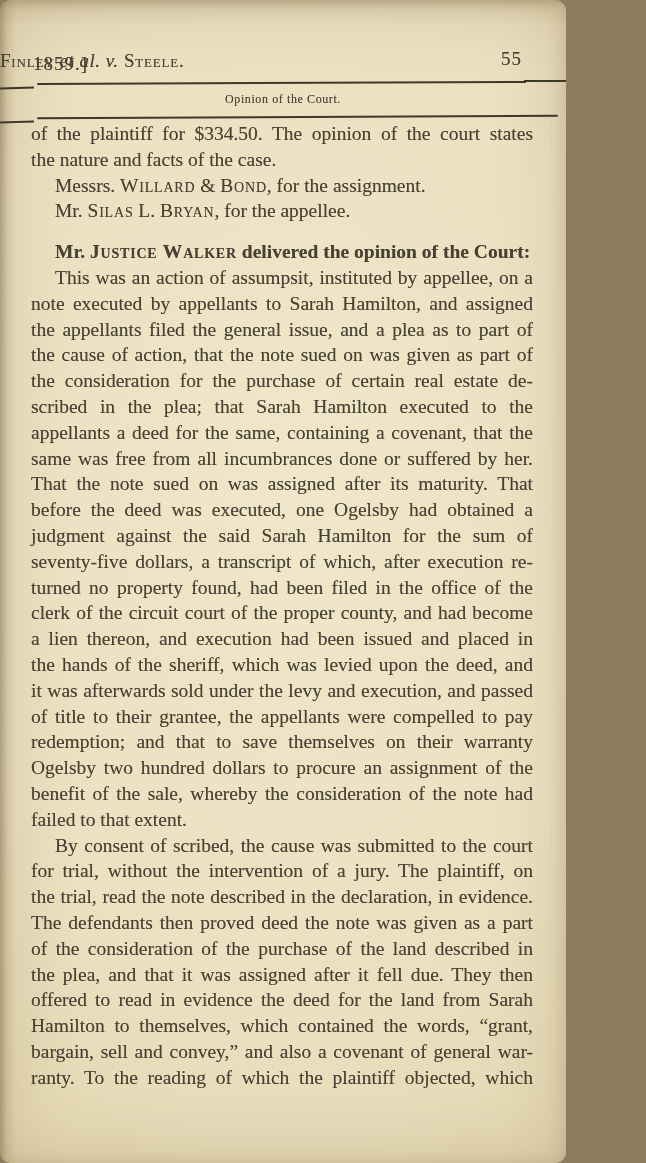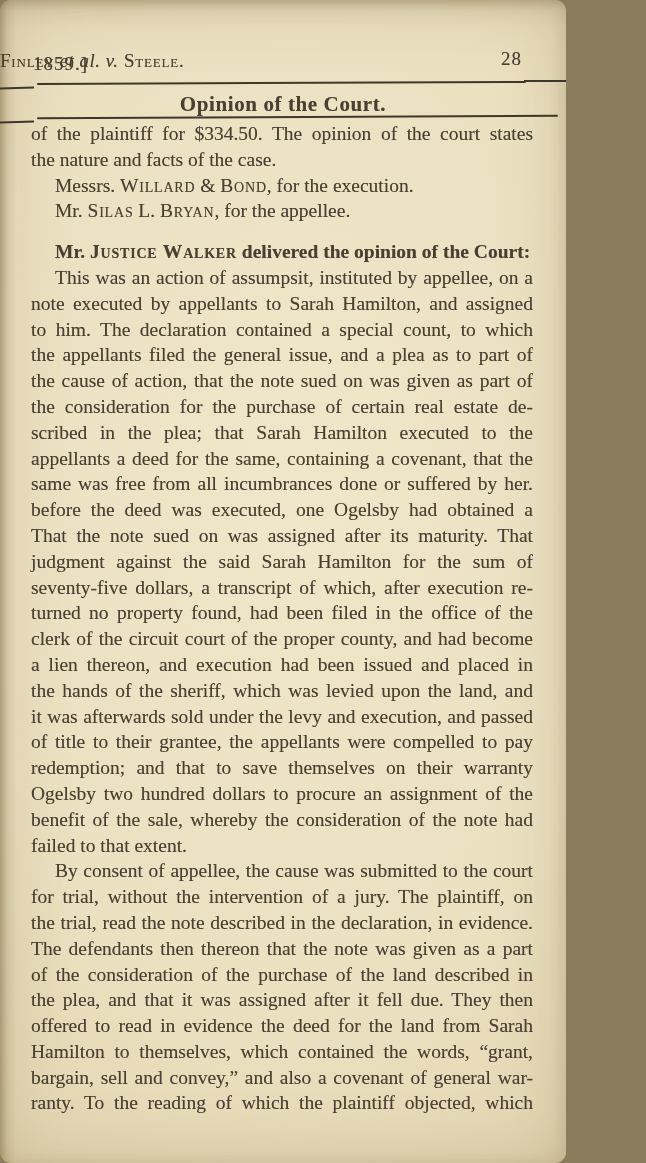--- a/index.html
+++ b/index.html
@@ -68,23 +68,22 @@
     position: absolute; right: 0; width: 42px; top: 2px; height: 2px;
     background: #3e382b;
   }
   .rule-bottom .main { right: 8px; }
 
   
   .running-head {
     position: absolute;
     top: 92px; left: 0; right: 0;
     text-align: center;
-    font-size: 21px;
+    font-size: 12px;
     letter-spacing: 0.6px;
-    font-weight: bold;
   }
 
   
   .body-text {
     position: absolute;
     top: 121px; left: 31px; right: 33px;
     font-size: 19.5px;
     line-height: 25.8px;
   }
   .line {
@@ -97,21 +96,21 @@
   .para.gap { margin-top: 15px; font-weight: bold; }
 </style>
 </head>
 <body>
 
 <div class="page">
 
   <div class="header">
     <span class="year">1859.]</span>
     <span class="case-title"><span class="sc">Finley</span><span> </span><span class="i">et al. v.</span><span> </span><span class="sc">Steele.</span></span>
-    <span class="page-number">28</span>
+    <span class="page-number">55</span>
   </div>
 
   <div class="rule rule-top">
     <span class="main"></span>
     <span class="dash-left"></span>
     <span class="dash-right"></span>
   </div>
 
   <div class="running-head">Opinion of the Court.</div>
 
@@ -119,58 +118,57 @@
     <span class="main"></span>
     <span class="dash-left"></span>
   </div>
 
   <div class="body-text">
       <div class="para">
         <div class="line">of the plaintiff for $334.50. The opinion of the court states</div>
         <div class="line end">the nature and facts of the case.</div>
       </div>
       <div class="para indent">
-        <div class="line end"><span>Messrs. </span><span class="sc">Willard</span><span> &amp; </span><span class="sc">Bond</span><span>, for the execution.</span></div>
+        <div class="line end"><span>Messrs. </span><span class="sc">Willard</span><span> &amp; </span><span class="sc">Bond</span><span>, for the assignment.</span></div>
       </div>
       <div class="para indent">
         <div class="line end"><span>Mr. </span><span class="sc">Silas</span><span> L. </span><span class="sc">Bryan</span><span>, for the appellee.</span></div>
       </div>
       <div class="para indent gap">
         <div class="line end"><span>Mr. </span><span class="sc">Justice Walker</span><span> delivered the opinion of the Court:</span></div>
       </div>
       <div class="para indent">
         <div class="line">This was an action of assumpsit, instituted by appellee, on a</div>
         <div class="line">note executed by appellants to Sarah Hamilton, and assigned</div>
-        <div class="line">to him. The declaration contained a special count, to which</div>
         <div class="line">the appellants filed the general issue, and a plea as to part of</div>
         <div class="line">the cause of action, that the note sued on was given as part of</div>
         <div class="line">the consideration for the purchase of certain real estate de-</div>
         <div class="line">scribed in the plea; that Sarah Hamilton executed to the</div>
         <div class="line">appellants a deed for the same, containing a covenant, that the</div>
         <div class="line">same was free from all incumbrances done or suffered by her.</div>
+        <div class="line">That the note sued on was assigned after its maturity. That</div>
         <div class="line">before the deed was executed, one Ogelsby had obtained a</div>
-        <div class="line">That the note sued on was assigned after its maturity. That</div>
         <div class="line">judgment against the said Sarah Hamilton for the sum of</div>
         <div class="line">seventy-five dollars, a transcript of which, after execution re-</div>
         <div class="line">turned no property found, had been filed in the office of the</div>
         <div class="line">clerk of the circuit court of the proper county, and had become</div>
         <div class="line">a lien thereon, and execution had been issued and placed in</div>
-        <div class="line">the hands of the sheriff, which was levied upon the land, and</div>
+        <div class="line">the hands of the sheriff, which was levied upon the deed, and</div>
         <div class="line">it was afterwards sold under the levy and execution, and passed</div>
         <div class="line">of title to their grantee, the appellants were compelled to pay</div>
         <div class="line">redemption; and that to save themselves on their warranty</div>
         <div class="line">Ogelsby two hundred dollars to procure an assignment of the</div>
         <div class="line">benefit of the sale, whereby the consideration of the note had</div>
         <div class="line end">failed to that extent.</div>
       </div>
       <div class="para indent">
-        <div class="line">By consent of appellee, the cause was submitted to the court</div>
+        <div class="line">By consent of scribed, the cause was submitted to the court</div>
         <div class="line">for trial, without the intervention of a jury. The plaintiff, on</div>
         <div class="line">the trial, read the note described in the declaration, in evidence.</div>
-        <div class="line">The defendants then thereon that the note was given as a part</div>
+        <div class="line">The defendants then proved deed the note was given as a part</div>
         <div class="line">of the consideration of the purchase of the land described in</div>
         <div class="line">the plea, and that it was assigned after it fell due. They then</div>
         <div class="line">offered to read in evidence the deed for the land from Sarah</div>
         <div class="line">Hamilton to themselves, which contained the words, “grant,</div>
         <div class="line">bargain, sell and convey,” and also a covenant of general war-</div>
         <div class="line">ranty. To the reading of which the plaintiff objected, which</div>
       </div>
     </div>
 
 </div>

